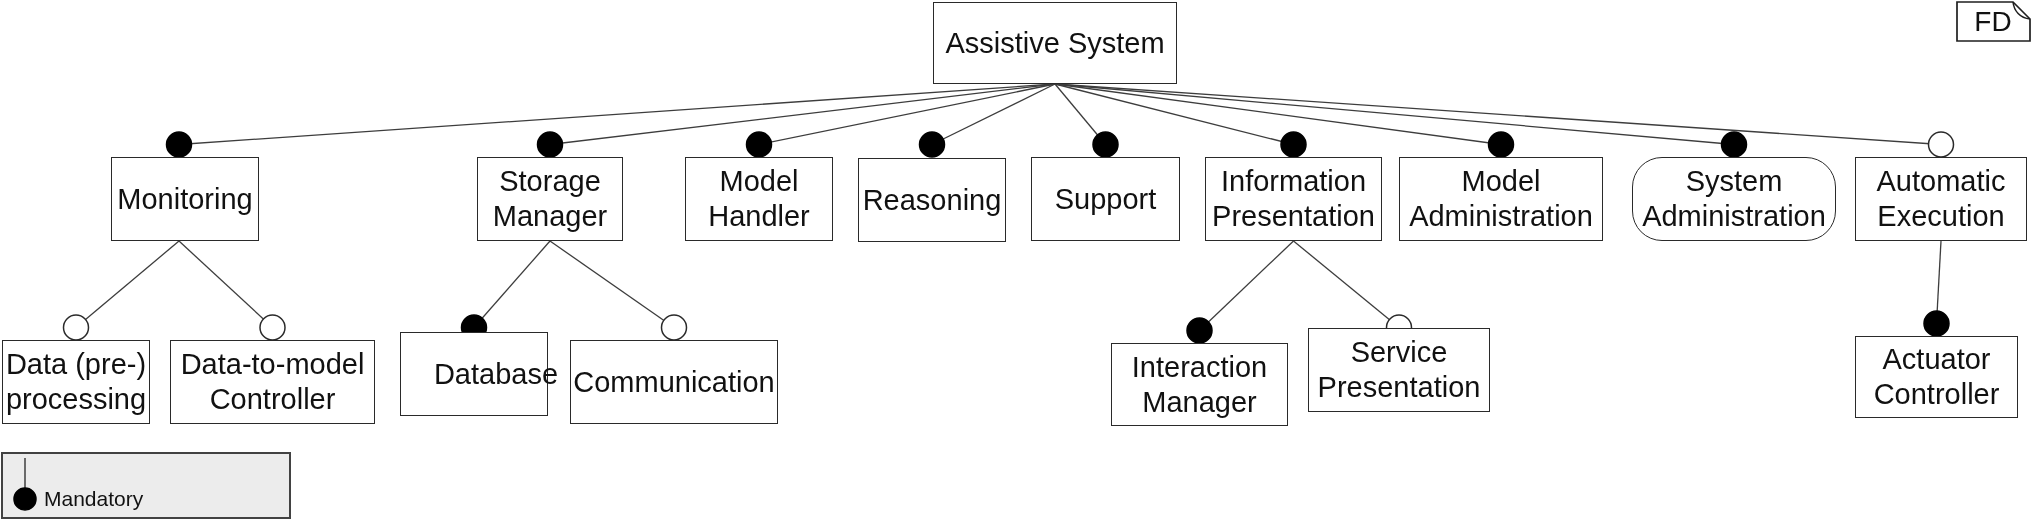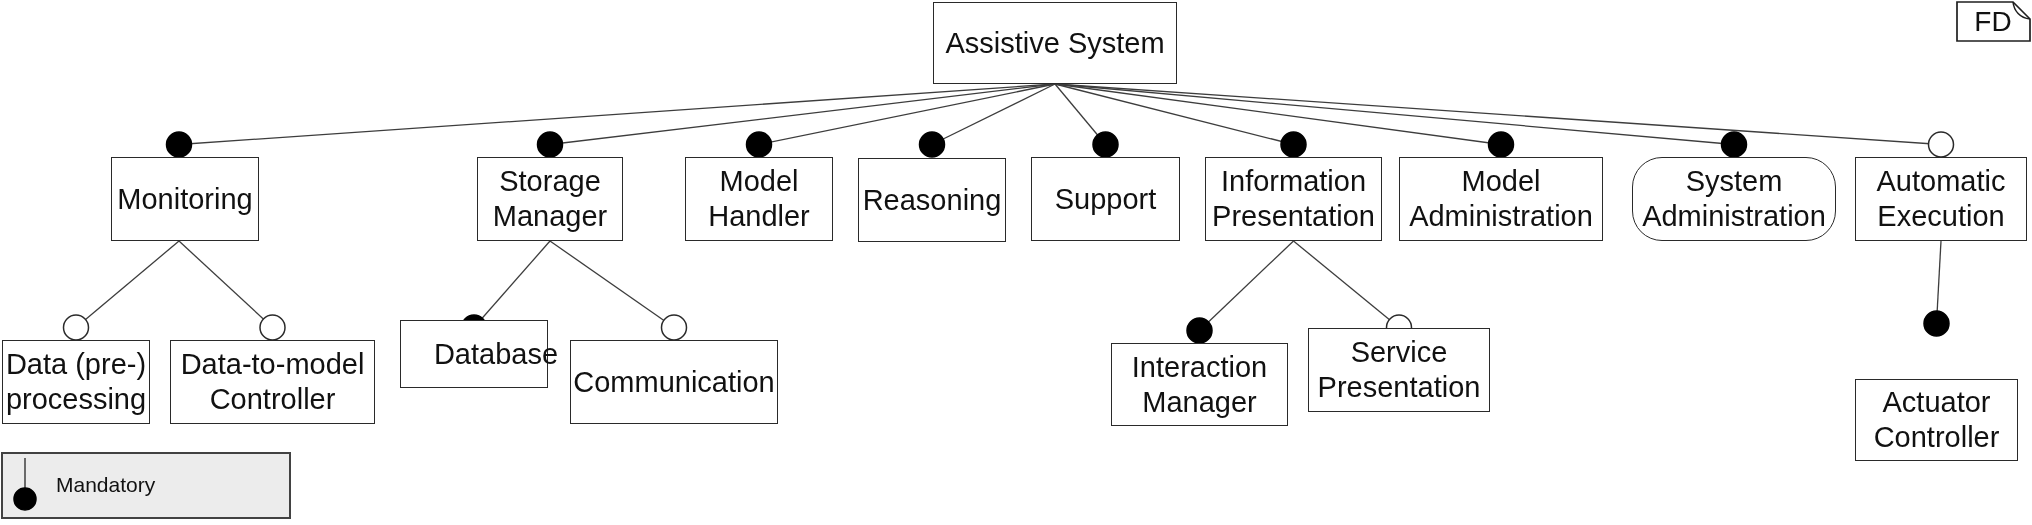--- a/index.html
+++ b/index.html
@@ -16,21 +16,21 @@
     border:1.6px solid #2a2a2a;display:flex;align-items:center;justify-content:center;
   }
   .feature-label{
     color:#111111;font-size:29px;line-height:35px;text-align:center;white-space:pre-line;
   }
   .legend{
     position:absolute;left:1px;top:452px;width:290px;height:67px;box-sizing:border-box;
     background:#ececec;border:2px solid #424242;
     display:flex;align-items:flex-end;padding:0 0 6px 9px;gap:24px;
   }
-  .legend-item{display:flex;align-items:center;gap:12px;}
+  .legend-item{display:flex;align-items:flex-end;}
   .legend-item svg{display:block;}
   .legend-label{color:#111111;font-size:21px;line-height:25px;margin-left:6px;}
   .legend-line{stroke:#6a6a6a;stroke-width:2;}
   .fd-symbol{position:absolute;left:1956px;top:1px;}
   .fd-symbol text{
     font-family:"Liberation Sans",sans-serif;font-size:28px;fill:#111111;
   }
 </style>
 </head>
 <body>
@@ -110,35 +110,35 @@
 Execution</span>
       </div>
       <div class="feature-box" style="left: 2px; top: 340px; width: 148px; height: 84px;">
         <span class="feature-label">Data (pre-)
 processing</span>
       </div>
       <div class="feature-box" style="left: 170px; top: 340px; width: 205px; height: 84px;">
         <span class="feature-label">Data-to-model
 Controller</span>
       </div>
-      <div class="feature-box" style="left: 400px; top: 320px; width: 148px; height: 68px; padding-left: 44px;">
+      <div class="feature-box" style="left: 400px; top: 332px; width: 148px; height: 84px; padding-left: 44px;">
         <span class="feature-label">Database</span>
       </div>
       <div class="feature-box" style="left: 570px; top: 340px; width: 208px; height: 84px;">
         <span class="feature-label">Communication</span>
       </div>
       <div class="feature-box" style="left: 1111px; top: 343px; width: 177px; height: 83px;">
         <span class="feature-label">Interaction
 Manager</span>
       </div>
       <div class="feature-box" style="left: 1308px; top: 328px; width: 182px; height: 84px;">
         <span class="feature-label">Service
 Presentation</span>
       </div>
-      <div class="feature-box" style="left: 1855px; top: 336px; width: 163px; height: 82px; margin-top: 43px;">
+      <div class="feature-box" style="left: 1855px; top: 336px; width: 163px; height: 82px;">
         <span class="feature-label">Actuator
 Controller</span>
       </div>
     </div>
 
   <div class="legend">
     <div class="legend-item">
       <svg width="26" height="54">
         <line class="legend-line" x1="13" y1="1" x2="13" y2="31"></line>
         <circle class="mandatory" cx="13" cy="42" r="11"></circle>

